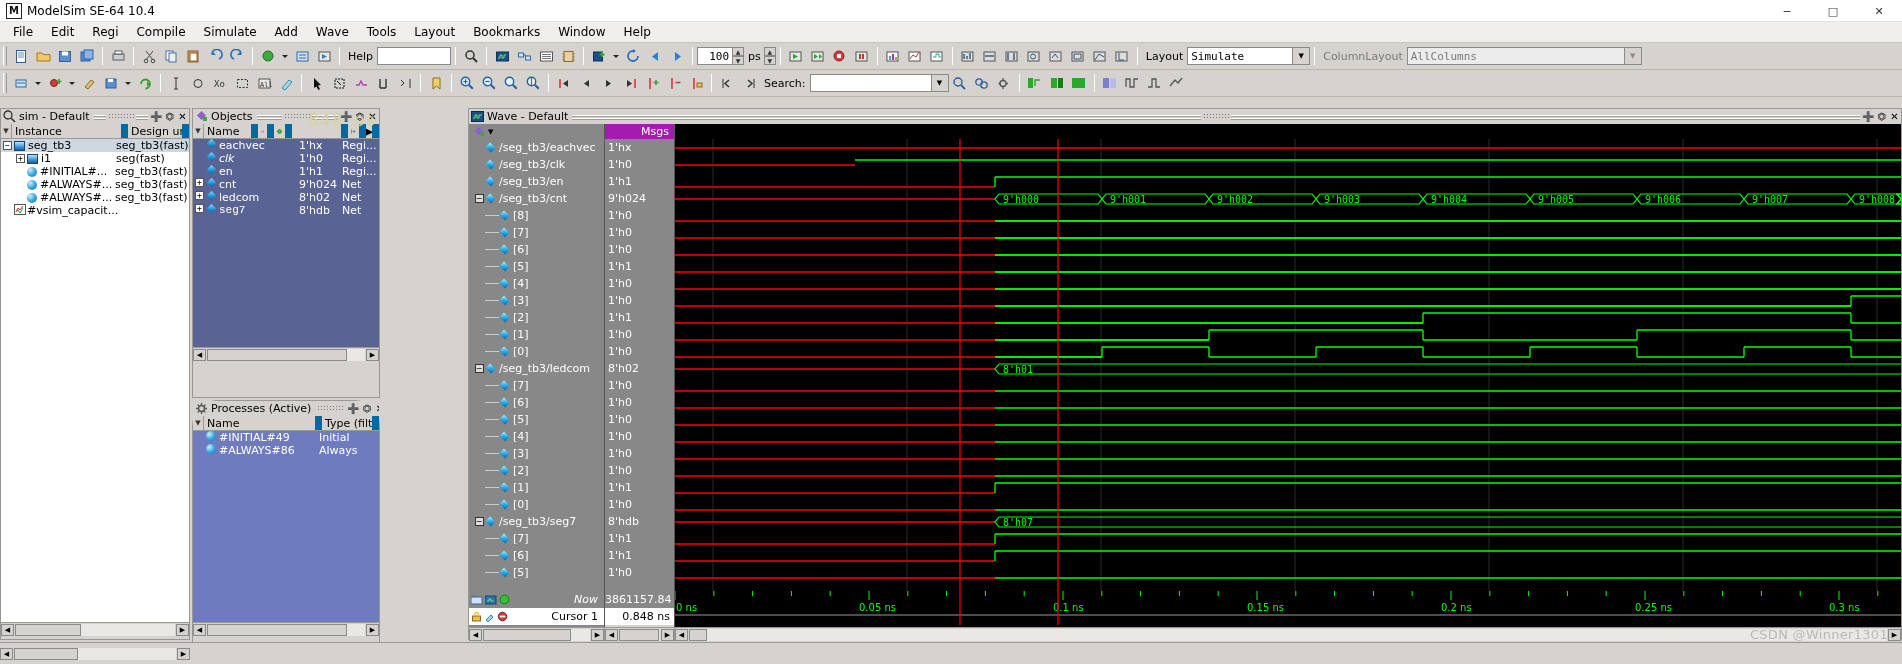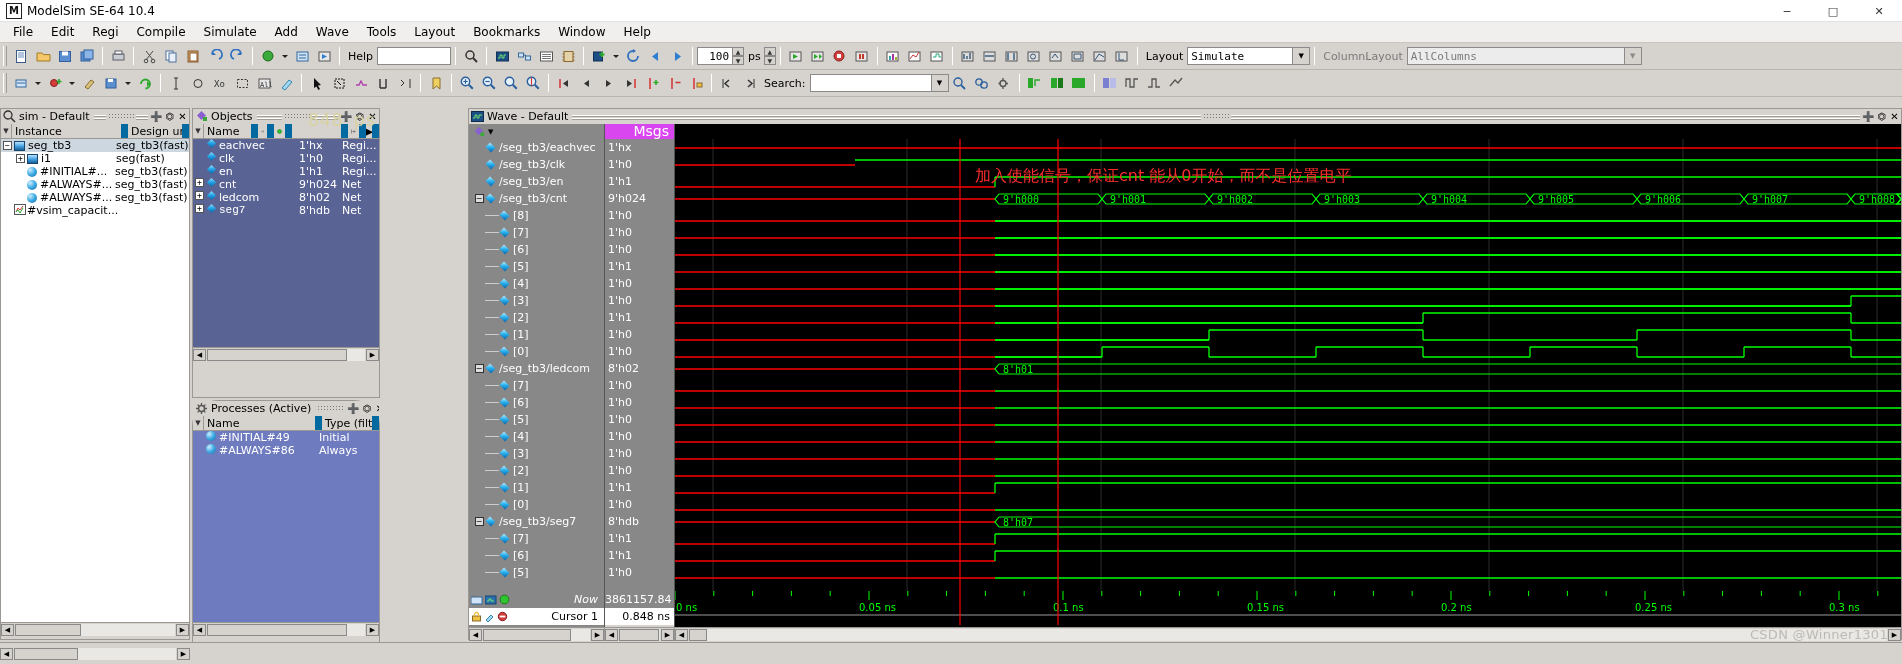--- a/index.html
+++ b/index.html
@@ -111,21 +111,21 @@
 
   
   #wave { position: absolute; }
   .wave-names { background: #888888; overflow: hidden; }
   .wname-row { height: 17px; display: flex; align-items: center; font-size: 11px;
                color: #ffffff; white-space: nowrap; padding-left: 4px; }
   .wave-vals { background: #888888; overflow: hidden; }
   .wval-row { height: 17px; font-size: 11px; color: #ffffff; padding-left: 3px;
               line-height: 17px; white-space: nowrap; }
   .wave-canvas { background: #000; position: relative; overflow: hidden; }
-  .msgs-hdr { background: #d946ef; color: #fff; font-size: 14px; text-align: right;
+  .msgs-hdr { background: #a21caf; color: #fff; font-size: 11px; text-align: right;
               padding-right: 5px; line-height: 15px; }
 
   .annot { position: absolute; color: #ff2d2d; font-size: 16px; white-space: nowrap;
            font-family: "DejaVu Sans", sans-serif; }
 
   .statusbar { position: absolute; left: 0; bottom: 0; width: 1902px; height: 22px;
                background: #d6d3ce; border-top: 1px solid #9b9893; display: flex;
                align-items: center; }
   .watermark { position: absolute; right: 14px; bottom: 22px; color: #bdbab5;
                font-size: 13px; letter-spacing: .3px; }
@@ -820,21 +820,21 @@
           </span>
         <span style="width:80px;">eachvec</span>
         <span style="width:43px;">1'hx</span>
         <span>Regi...</span>
       </div>
       <div class="orow">
         <span class="pmwrap"></span>
           <span class="dwrap">
             <span class="diamond"></span>
           </span>
-        <span style="width:80px;">clk</span>
+        <span style="width:80px;font-style:italic;">clk</span>
         <span style="width:43px;">1'h0</span>
         <span>Regi...</span>
       </div>
       <div class="orow">
         <span class="pmwrap"></span>
           <span class="dwrap">
             <span class="diamond"></span>
           </span>
         <span style="width:80px;">en</span>
         <span style="width:43px;">1'h1</span>
@@ -1279,21 +1279,20 @@
             <line x1="320" y1="395" x2="1226" y2="395" stroke="#00ff00" stroke-width="1.3"></line>
             <line x1="320" y1="405" x2="320" y2="395" stroke="#00ff00" stroke-width="1.3"></line>
             <line x1="0" y1="422" x2="320" y2="422" stroke="#ff0000" stroke-width="1.3"></line>
             <line x1="320" y1="412" x2="1226" y2="412" stroke="#00ff00" stroke-width="1.3"></line>
             <line x1="320" y1="422" x2="320" y2="412" stroke="#00ff00" stroke-width="1.3"></line>
             <line x1="0" y1="439" x2="320" y2="439" stroke="#ff0000" stroke-width="1.3"></line>
             <line x1="320" y1="439" x2="1226" y2="439" stroke="#00ff00" stroke-width="1.3"></line>
             <line x1="285" y1="0" x2="285" y2="452" stroke="#ff0000" stroke-width="1.2"></line>
             <line x1="383" y1="0" x2="383" y2="452" stroke="#ff0000" stroke-width="1.2"></line>
           </svg>
-        <div class="annot" style="left:300px; top:27px;">加入使能信号，保证cnt 能从0开始，而不是位置电平</div>
       </div>
     </div>
 
     <div style="display:flex;height:36px;">
       <div style="width:136px;background:#888;border-right:1px solid #555;">
         <div style="height:17px;display:flex;align-items:center;">
           <span style="width:44px;display:flex;gap:2px;padding-left:2px;">
             <svg width="12" height="11" viewBox="0 0 12 11">
                 <rect x="0" y="3" width="11" height="7" fill="#cfe3f7" stroke="#35679c"></rect>
                 <path d="M1 2h4l1 1" stroke="#777" fill="none"></path>

